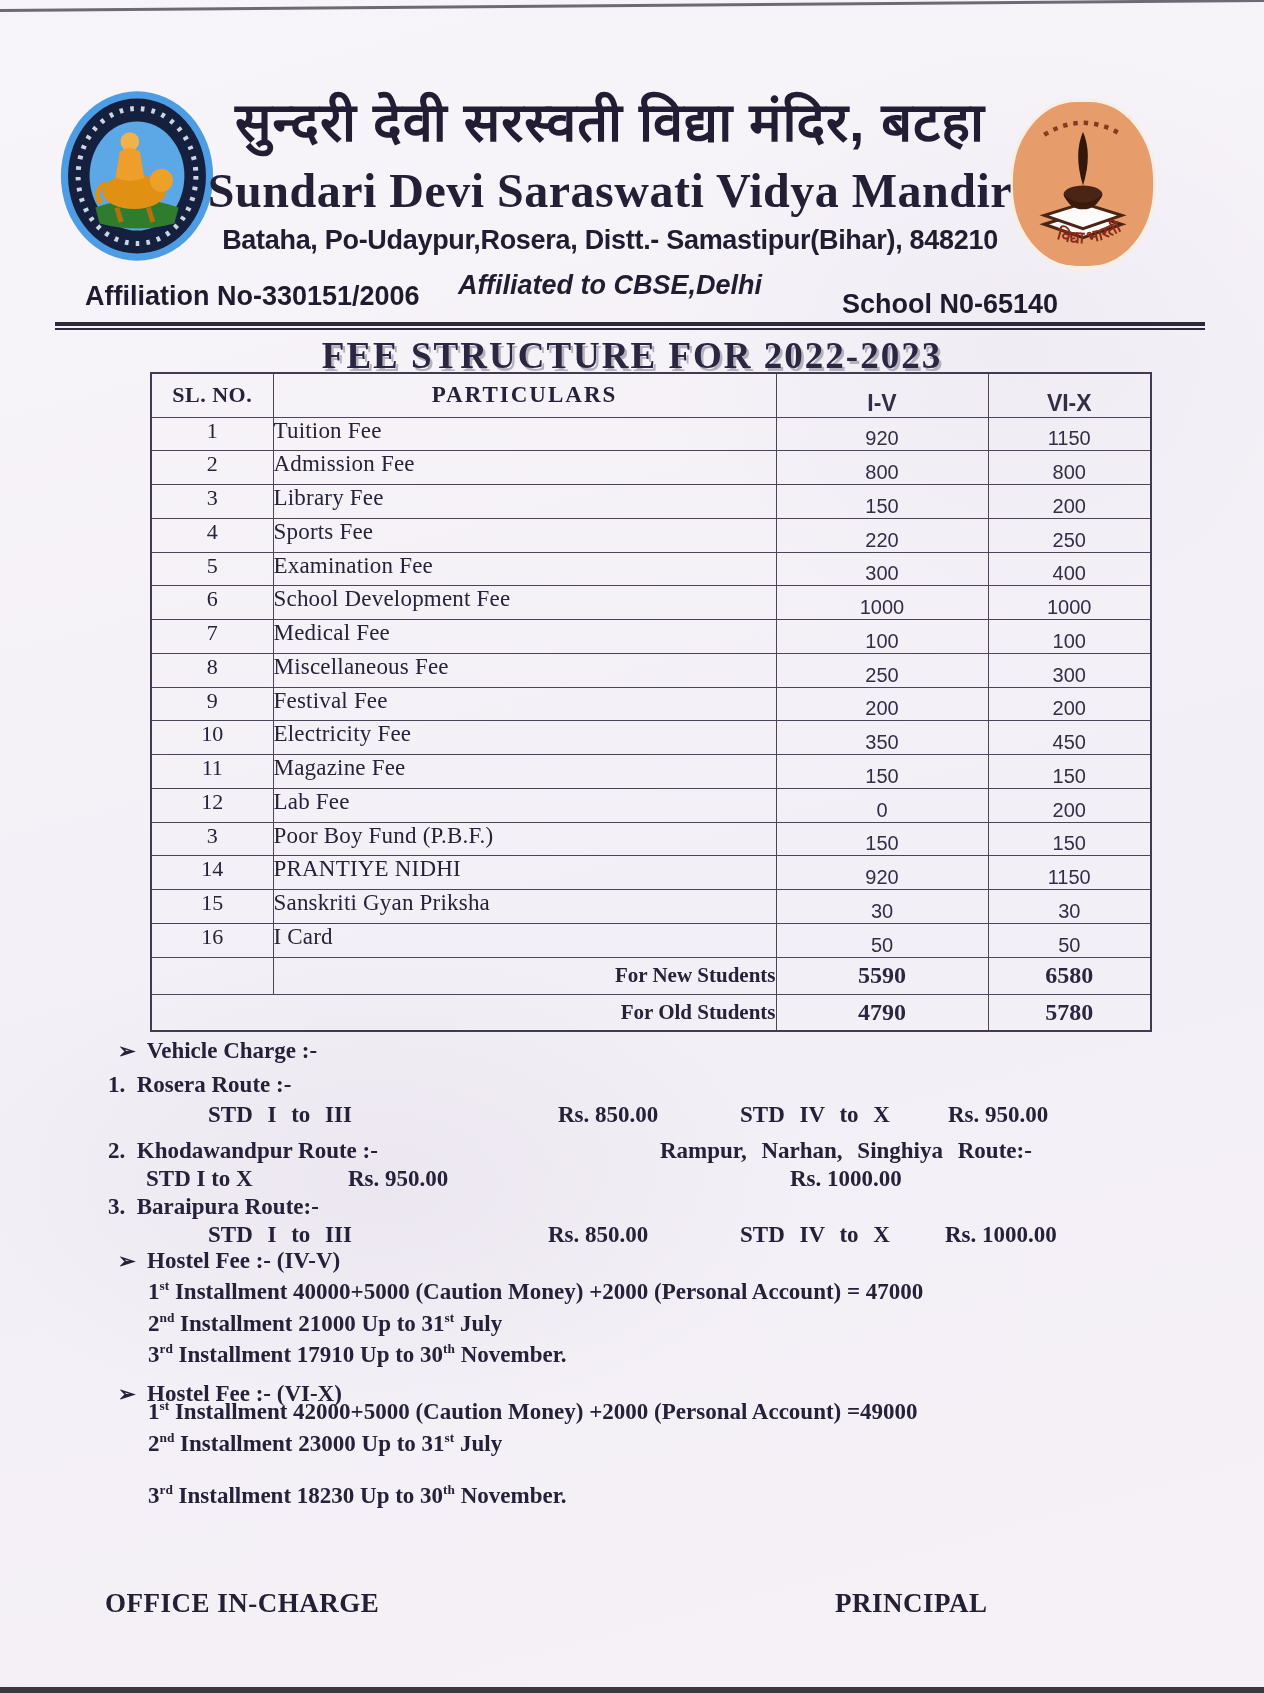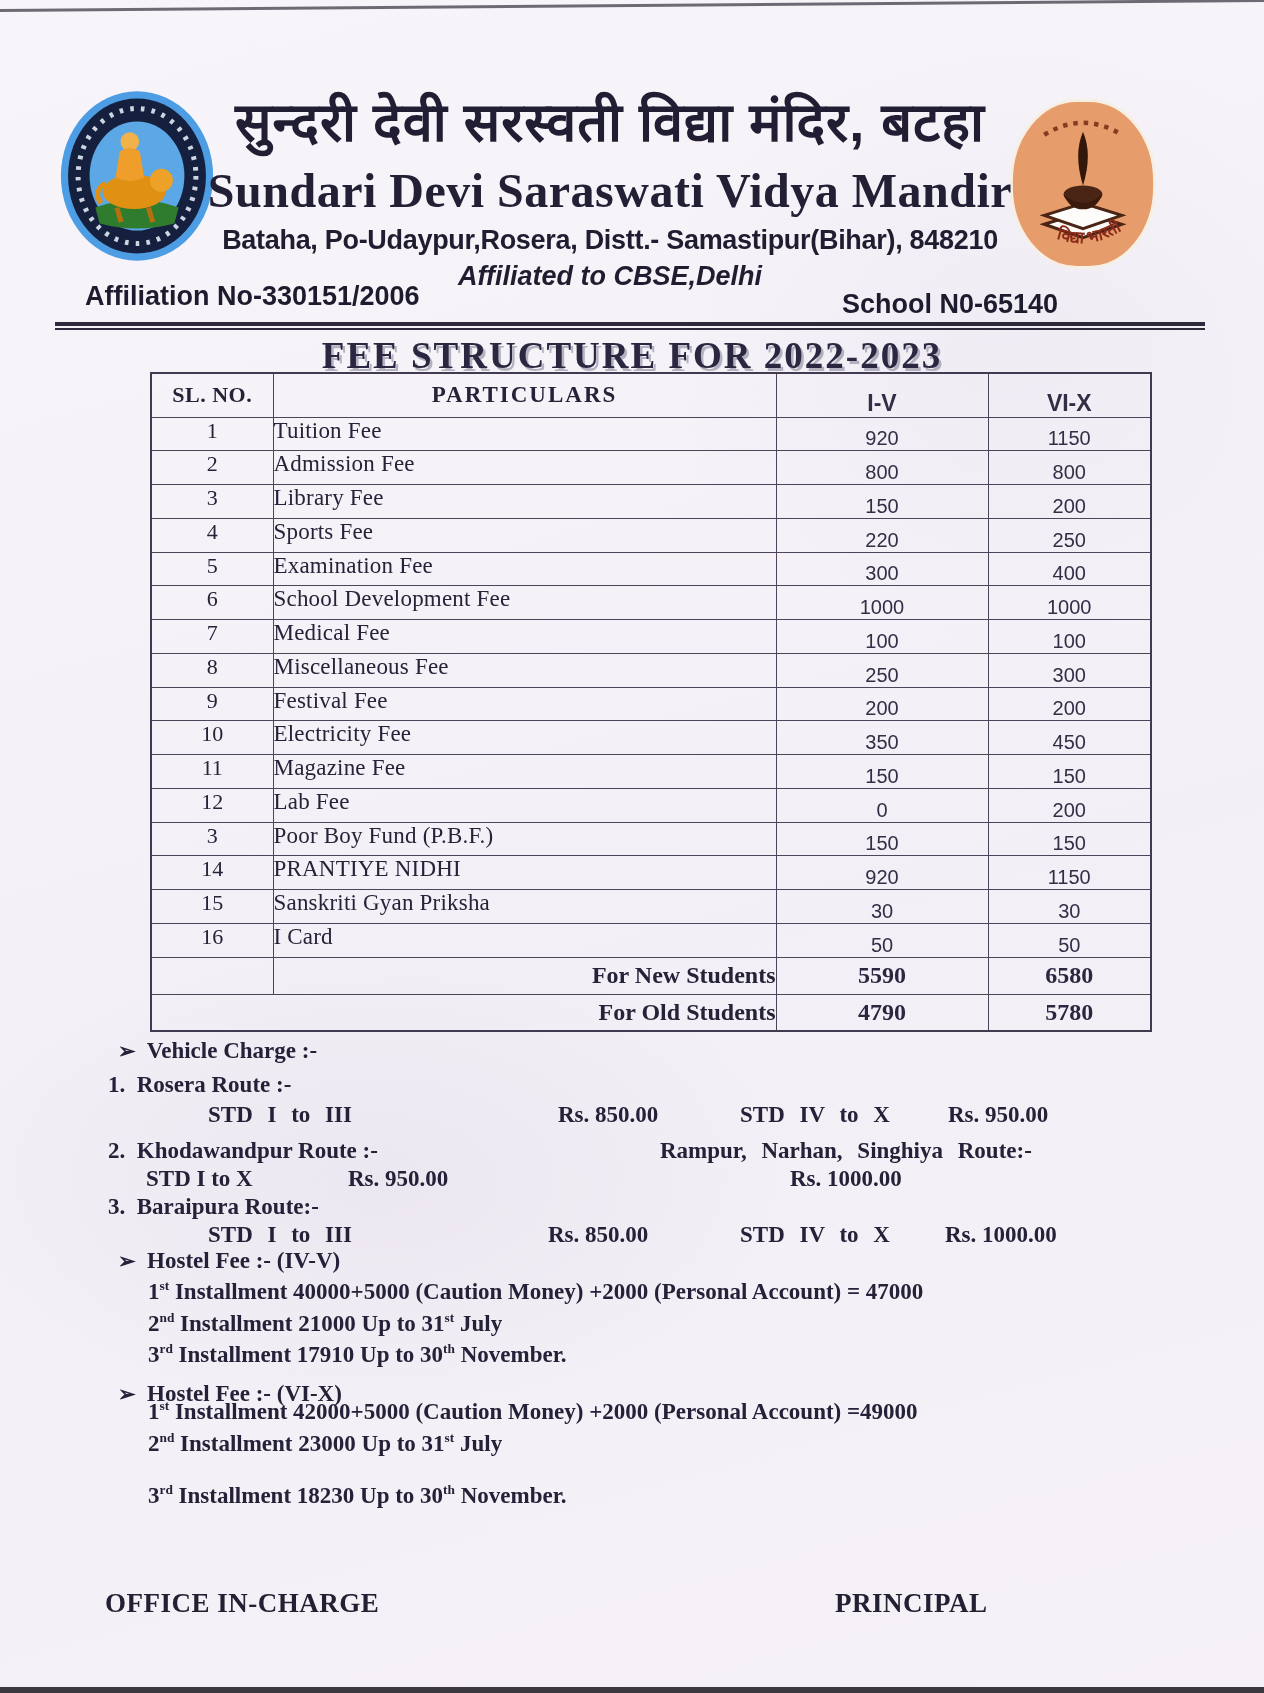--- a/index.html
+++ b/index.html
@@ -23,21 +23,21 @@
   
   .logo-left { position:absolute; left:58px; top:88px; width:158px; height:176px; }
   .logo-right { position:absolute; left:1008px; top:96px; width:150px; height:176px; }
   .head-center { position:absolute; left:200px; top:90px; width:820px; text-align:center; }
   .hindi-name { font-family:"Liberation Sans","DejaVu Sans",sans-serif; font-weight:bold;
     font-size:54px; line-height:1.2; letter-spacing:1px; color:#211d33; white-space:nowrap; }
   .eng-name { font-size:48px; font-weight:bold; margin-top:8px; letter-spacing:.5px; color:#232036; }
   .addr { font-family:"Liberation Sans",sans-serif; font-weight:bold; font-size:27px;
     margin-top:7px; letter-spacing:-0.3px; color:#201d30; }
   .affl { font-family:"Liberation Sans",sans-serif; font-weight:bold; font-style:italic;
-    font-size:27px; margin-top:5px; color:#201d30; }
+    font-size:27px; margin-top:14px; color:#201d30; }
   .affil-row { position:absolute; top:281px; left:0; width:100%;
     font-family:"Liberation Sans",sans-serif; font-weight:bold; font-size:27px; color:#1e1b2e; }
   .affil-no { position:absolute; left:85px; top:0; }
   .school-no { position:absolute; left:842px; top:8px; }
   .double-rule { position:absolute; top:322px; left:55px; width:1150px; height:8px;
     border-top:4px solid #2e2a3c; border-bottom:2px solid #2e2a3c; }
 
   
   .doc-title { position:absolute; top:334px; left:0; width:100%; text-align:center;
     font-size:37px; font-weight:bold; letter-spacing:2px; color:#2b2740;
@@ -53,21 +53,21 @@
   tr.hdr { height:44px; }
   th.h-sl { font-size:22px; letter-spacing:.5px; }
   th.h-pt { font-size:23px; letter-spacing:2px; }
   th.h-iv, th.h-vx { font-family:"Liberation Sans",sans-serif; font-weight:bold; font-size:23px;
     vertical-align:bottom; padding-bottom:3px; color:#332e46; }
   td.sl { text-align:center; vertical-align:top; font-size:22px; padding-top:1px; }
   td.nm { vertical-align:top; padding-left:14px; font-size:23px; letter-spacing:.2px; }
   td.vl { text-align:center; vertical-align:bottom; padding-bottom:3px;
     font-family:"Liberation Sans",sans-serif; font-size:20px; color:#332e46; }
   tr.tot { height:37px; }
-  td.tl { text-align:right; padding-right:40px; font-weight:bold; font-size:24px; vertical-align:middle; }
+  td.tl { text-align:right; padding-right:40px; font-weight:bold; font-size:21px; vertical-align:middle; }
   td.tv { text-align:center; font-weight:bold; font-size:24px; vertical-align:middle; color:#2b2740; }
 
   
   .notes { position:absolute; top:1036px; left:0; width:1264px; height:470px;
     font-weight:bold; font-size:23px; color:#252138; }
   .nline { position:absolute; white-space:nowrap; }
   .bullet { font-size:21px; }
   .ws { word-spacing:9px; }
   sup { font-size:.58em; }
 

